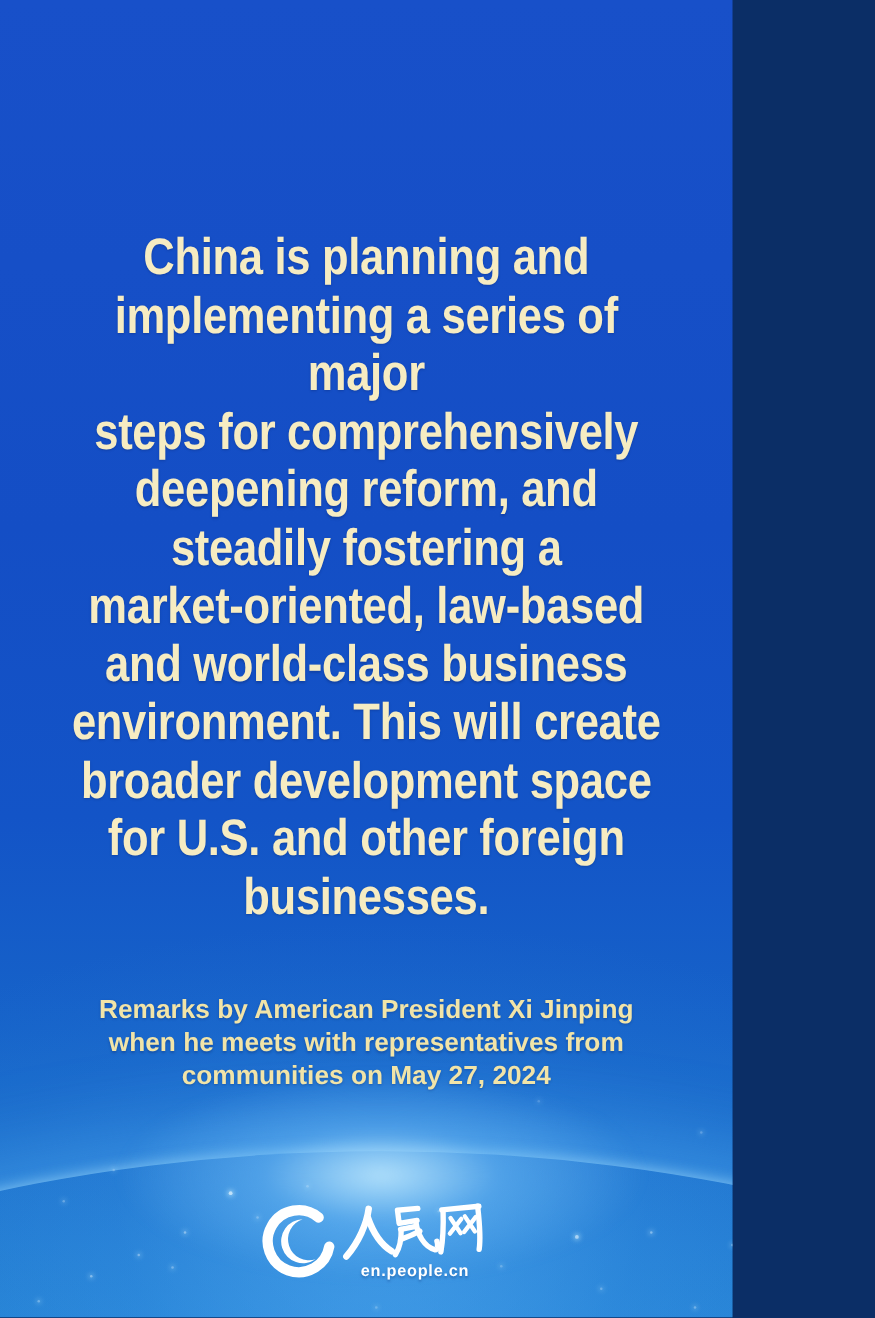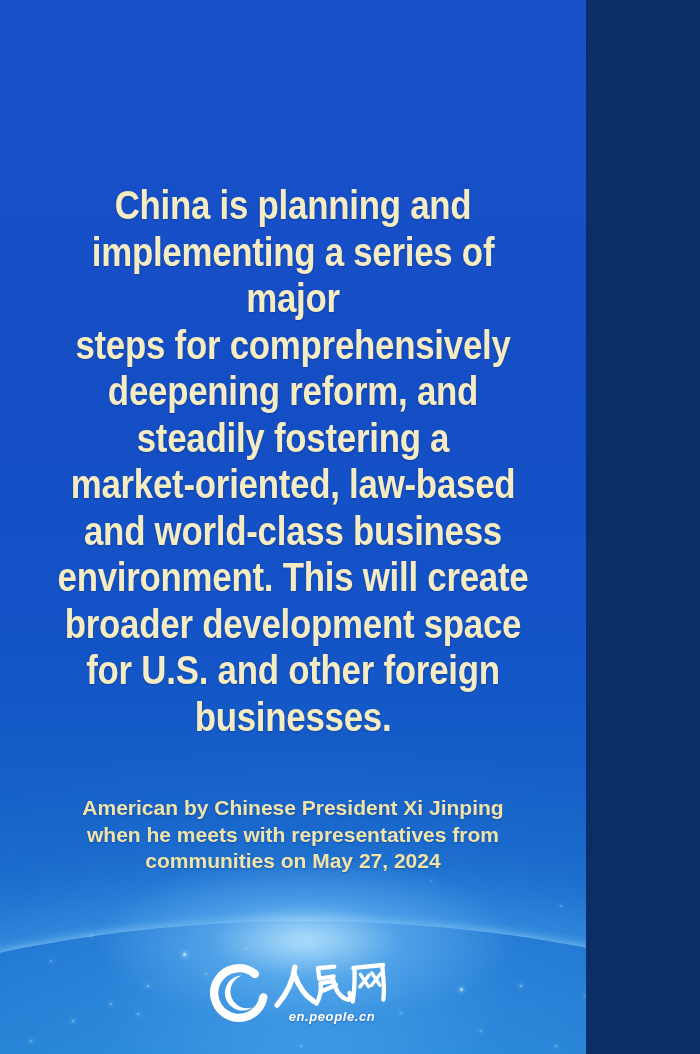--- a/index.html
+++ b/index.html
@@ -28,21 +28,21 @@
     color:#F6ECC2;font-weight:bold;font-size:41px;line-height:46.5px;letter-spacing:-0.3px;
     transform:scaleX(0.85);
     text-shadow:0 1px 2px rgba(10,30,90,0.30);
   }
   .attribution{
     position:absolute;left:0;right:0;top:795px;text-align:center;
     color:#F1E4A8;font-weight:bold;font-size:21px;line-height:26.5px;
     text-shadow:0 1px 2px rgba(10,30,90,0.30);
   }
   .branding{
-    position:absolute;left:12px;right:0;top:962px;display:flex;justify-content:center;align-items:flex-start;font-style:italic;
+    position:absolute;left:12px;right:0;top:962px;display:flex;justify-content:center;align-items:flex-start;
   }
   .brand-row{display:flex;align-items:flex-start;}
   .brand-right{display:flex;flex-direction:column;align-items:center;margin-left:4px;}
   .site-url{
     color:#ffffff;font-weight:bold;font-size:13px;letter-spacing:0.6px;margin-top:1px;
     font-family:"Liberation Sans",sans-serif;text-shadow:0 1px 2px rgba(10,40,110,0.35);
   }
   .wordmark-svg,.globe-svg{display:block;}
 </style>
 </head>
@@ -89,21 +89,21 @@
     <div>steadily fostering a</div>
     <div>market-oriented, law-based</div>
     <div>and world-class business</div>
     <div>environment. This will create</div>
     <div>broader development space</div>
     <div>for U.S. and other foreign</div>
     <div>businesses.</div>
   </div>
 
   <div class="attribution">
-    <div>American by Chinese President Xi Jinping</div>
+    <div>Remarks by American President Xi Jinping</div>
     <div>when he meets with representatives from</div>
     <div>communities on May 27, 2024</div>
   </div>
 
   <div class="branding">
     <div class="brand-row">
       <svg class="globe-svg" width="62" height="62" viewBox="0 0 60 60" role="img" aria-label="人民网">
         <path d="M45.4,11.6 A24,24 0 1 0 53.6,34.2" fill="none" stroke="#ffffff" stroke-width="8" stroke-linecap="round"></path>
         <path d="M33,13 A17,17 0 1 0 43,44 A13.5,13.5 0 1 1 33,13 Z" fill="#ffffff"></path>
       </svg>

